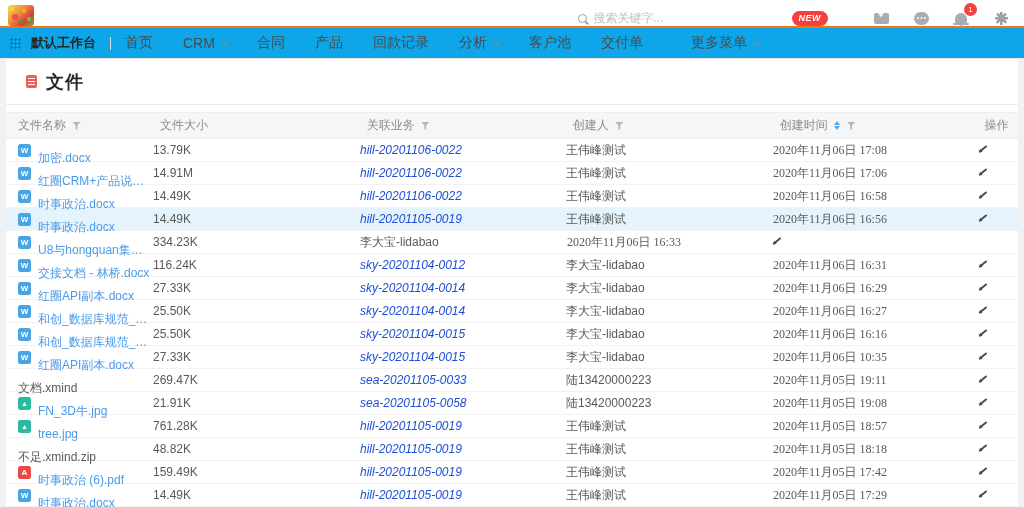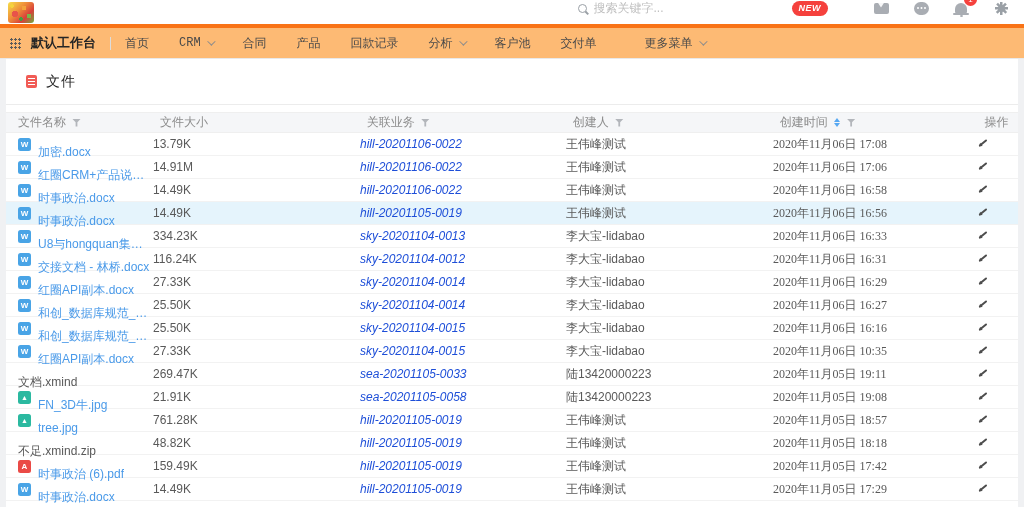--- a/index.html
+++ b/index.html
@@ -1,21 +1,21 @@
 <!DOCTYPE html>
 <html><head>
 <meta charset="utf-8">
 <style>
   * { margin:0; padding:0; box-sizing:border-box; }
   html,body { width:1024px; height:507px; overflow:hidden; background:#f0f1f3;
     font-family:"Liberation Sans","DejaVu Sans",sans-serif; font-size:12px; color:#595959; }
 
   
-  .topbar { height:28px; background:#fff; display:flex; align-items:flex-start;
-    padding:0 14px 0 8px; border-bottom:4px solid #f97316; }
+  .topbar { height:28px; background:#fff; display:flex; align-items:flex-end;
+    padding:0 14px 0 8px; border-bottom:2px solid #f97316; }
   .logo { width:26px; height:21px; border-radius:3px; margin-top:2px;
     background:
       radial-gradient(circle 5px at 7px 12px, #e8534a 60%, transparent 61%),
       radial-gradient(circle 4px at 16px 6px, #f3a33c 60%, transparent 61%),
       radial-gradient(circle 4px at 21px 14px, #7ab648 60%, transparent 61%),
       radial-gradient(circle 3px at 4px 4px, #f5d33c 60%, transparent 61%),
       radial-gradient(circle 3px at 13px 17px, #4a9b3f 60%, transparent 61%),
       linear-gradient(135deg,#f7e04a,#ef8f3a 40%,#d8403a 70%,#6faf3f); }
   .topbar-right { margin-left:auto; display:flex; align-items:center; }
   .search-box { display:flex; align-items:center; margin-right:88px; }
@@ -42,53 +42,53 @@
   .bell-count { position:absolute; top:-7px; right:-7px; min-width:13px; height:13px; border-radius:7px;
     background:#f5413d; color:#fff; font-size:8px; display:flex; align-items:center; justify-content:center; padding:0 2px; }
   .gear { width:7px; height:7px; border:2.5px solid #9aa0a6; border-radius:50%; position:relative; }
   .gear::before, .gear::after { content:""; position:absolute; inset:-5px;
     background:
       linear-gradient(#9aa0a6,#9aa0a6) center/2.5px 100% no-repeat,
       linear-gradient(#9aa0a6,#9aa0a6) center/100% 2.5px no-repeat; }
   .gear::after { transform:rotate(45deg); }
 
   
-  .navbar { height:31px; background:#fdba74; display:flex; align-items:center;
+  .navbar { height:31px; background:#0ea5e9; display:flex; align-items:center;
     padding:0 4px 0 10px; border-bottom:1px solid #e9e9e9; }
   .grid-icon { width:11px; height:11px; margin-right:10px; cursor:pointer;
     background:
       radial-gradient(circle 1.4px at 1.5px 1.5px,#595959 99%,transparent),
       radial-gradient(circle 1.4px at 5.5px 1.5px,#595959 99%,transparent),
       radial-gradient(circle 1.4px at 9.5px 1.5px,#595959 99%,transparent),
       radial-gradient(circle 1.4px at 1.5px 5.5px,#595959 99%,transparent),
       radial-gradient(circle 1.4px at 5.5px 5.5px,#595959 99%,transparent),
       radial-gradient(circle 1.4px at 9.5px 5.5px,#595959 99%,transparent),
       radial-gradient(circle 1.4px at 1.5px 9.5px,#595959 99%,transparent),
       radial-gradient(circle 1.4px at 5.5px 9.5px,#595959 99%,transparent),
       radial-gradient(circle 1.4px at 9.5px 9.5px,#595959 99%,transparent); }
   .workspace { font-size:13px; font-weight:bold; color:#262626; cursor:pointer; }
   .nav-divider { width:1px; height:13px; background:#dcdcdc; margin:0 14px; }
   .nav-menu { display:flex; align-items:center; }
-  .nav-item { display:flex; align-items:center; margin-right:30px; font-size:12px; color:#4a4a4a; cursor:pointer;font-family:Liberation Mono, monospace; }
+  .nav-item { display:flex; align-items:center; margin-right:30px; font-size:14px; color:#4a4a4a; cursor:pointer; }
   .chev { width:6px; height:6px; border-right:1.4px solid #8c8c8c; border-bottom:1.4px solid #8c8c8c;
     transform:rotate(45deg) translateY(-2px); margin-left:6px; }
   .more-menu { margin-left:18px; }
 
   
   .content { height:448px; background:#f0f1f3; padding:0 6px; }
   .card { background:#fff; height:100%; overflow:hidden; }
   .page-head { height:46px; display:flex; align-items:center; padding-left:20px; border-bottom:1px solid #ececec; }
   .file-glyph { width:11px; height:13px; background:#f15b55; border-radius:2px; position:relative; margin-right:9px; }
   .file-glyph::after { content:""; position:absolute; left:2px; right:2px; top:3px; height:7px;
     background:repeating-linear-gradient(#fff 0 1px, transparent 1px 3px); }
-  .page-title { font-size:14px; color:#262626; font-weight:normal; letter-spacing:1px; }
+  .page-title { font-size:18px; color:#262626; font-weight:bold; letter-spacing:1px; }
 
   
   .table { margin-top:7px; }
-  .thead { display:flex; align-items:center; height:21px; background:#f5f6f8;
+  .thead { display:flex; align-items:center; height:27px; background:#f5f6f8;
     border-top:1px solid #efefef; border-bottom:1px solid #efefef; color:#8c8c8c;gap:20px; }
   .trow { display:flex; align-items:center; height:23px; border-bottom:1px solid #f2f2f2; }
   .trow.hl { background:#e5f4fc; }
   .c1 { width:147px; padding-left:12px; display:flex; align-items:center; overflow:hidden; white-space:nowrap; }
   .c2 { width:207px; }
   .c3 { width:206px; }
   .c4 { width:207px; }
   .c5 { width:196px;font-family:Liberation Serif, serif; }
   .c6 { width:45px; padding-left:8px; }
   .hcell { display:flex; align-items:center; }
@@ -256,21 +256,20 @@
             <div class="c4">王伟峰测试</div>
             <div class="c5">2020年11月06日 16:56</div>
             <div class="c6"><span class="pencil"></span></div>
           </div>
           <div class="trow">
             <div class="c1">
               <span class="ficon docx">W</span>
               <span class="fname">U8与hongquan集成方案.docx</span>
             </div>
             <div class="c2">334.23K</div>
-            <div class="c3"><span class="rel-link">sky-20201104-0013</span></div>
             <div class="c4">李大宝-lidabao</div>
             <div class="c5">2020年11月06日 16:33</div>
             <div class="c6"><span class="pencil"></span></div>
           </div>
           <div class="trow">
             <div class="c1">
               <span class="ficon docx">W</span>
               <span class="fname">交接文档 - 林桥.docx</span>
             </div>
             <div class="c2">116.24K</div>

